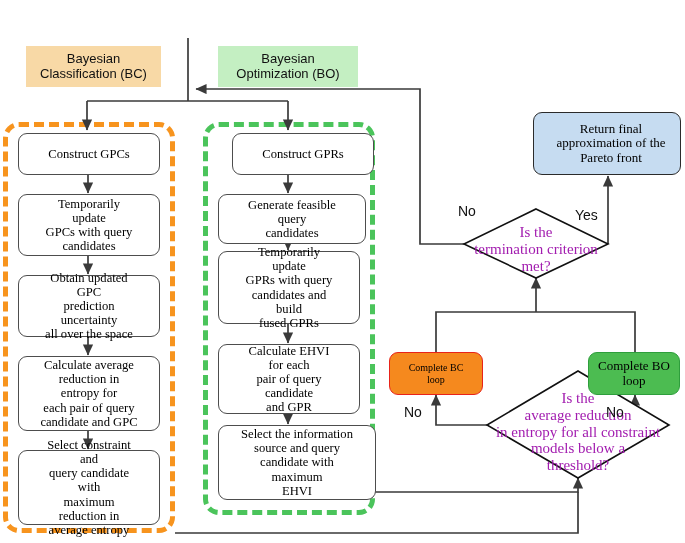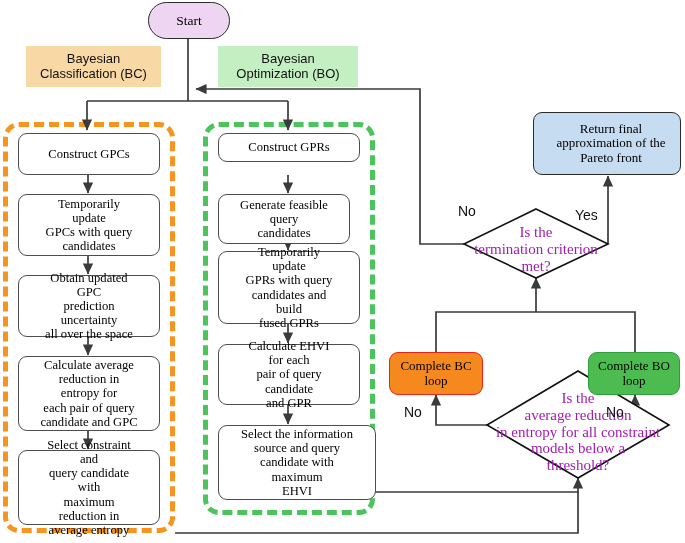--- a/index.html
+++ b/index.html
@@ -68,21 +68,21 @@
     border-radius: 9px;
     font-family: "Liberation Serif", serif;
     font-size: 13px;
     color: #000;
   }
   .loop-bc {
     background: #F5891E;
     border: 1.8px solid #E8231A;
     border-radius: 9px;
     font-family: "Liberation Serif", serif;
-    font-size: 13px;
+    font-size: 10px;
     color: #000;
   }
   .loop-bo {
     background: #4CBC51;
     border: 1.8px solid #2E9E3C;
     border-radius: 9px;
     font-family: "Liberation Serif", serif;
     font-size: 13px;
     color: #000;
   }
@@ -161,21 +161,20 @@
 
       <path d="M608,244 L608,176" marker-end="url(#arrow)"></path>
     </g>
 
     <g stroke="#111111" stroke-width="1.6" fill="#ffffff">
       <polygon points="536,209 608,244 536,278 464,244"></polygon>
       <polygon points="578,371 669,425 578,478 487,425"></polygon>
     </g>
   </svg>
 
-  <div class="node start" style="left:148px; top:2px; width:82px; height:37px;">Start</div>
 
   <div class="node tag tag-bc" style="left:26px; top:46px; width:135px; height:41px;">Bayesian
 Classification (BC)</div>
 
   <div class="node tag tag-bo" style="left:218px; top:46px; width:140px; height:41px;">Bayesian
 Optimization (BO)</div>
 
   <div class="node proc" style="left:18px; top:133px; width:142px; height:42px;">Construct GPCs</div>
   <div class="node proc" style="left:18px; top:194px; width:142px; height:62px;">Temporarily update
 GPCs with query
@@ -185,28 +184,28 @@
 all over the space</div>
   <div class="node proc" style="left:18px; top:356px; width:142px; height:75px;">Calculate average
 reduction in entropy for
 each pair of query
 candidate and GPC</div>
   <div class="node proc" style="left:18px; top:450px; width:142px; height:75px;">Select constraint and
 query candidate with
 maximum reduction in
 average entropy</div>
 
-  <div class="node proc" style="left:218px; top:133px; width:142px; height:29px;">Construct GPRs</div>
-  <div class="node proc" style="left:218px; top:194px; width:132px; height:50px;">Generate feasible query
+  <div class="node proc" style="left:232px; top:133px; width:142px; height:42px;">Construct GPRs</div>
+  <div class="node proc" style="left:218px; top:194px; width:148px; height:50px;">Generate feasible query
 candidates</div>
   <div class="node proc" style="left:218px; top:251px; width:142px; height:73px;">Temporarily update
 GPRs with query
 candidates and build
 fused GPRs</div>
-  <div class="node proc" style="left:218px; top:344px; width:142px; height:61px;">Calculate EHVI for each
+  <div class="node proc" style="left:218px; top:344px; width:142px; height:70px;">Calculate EHVI for each
 pair of query candidate
 and GPR</div>
   <div class="node proc" style="left:218px; top:425px; width:158px; height:75px;">Select the information
 source and query
 candidate with maximum
 EHVI</div>
 
   <div class="node result" style="left:533px; top:112px; width:148px; height:63px;padding-left:8px;">Return final
 approximation of the
 Pareto front</div>

